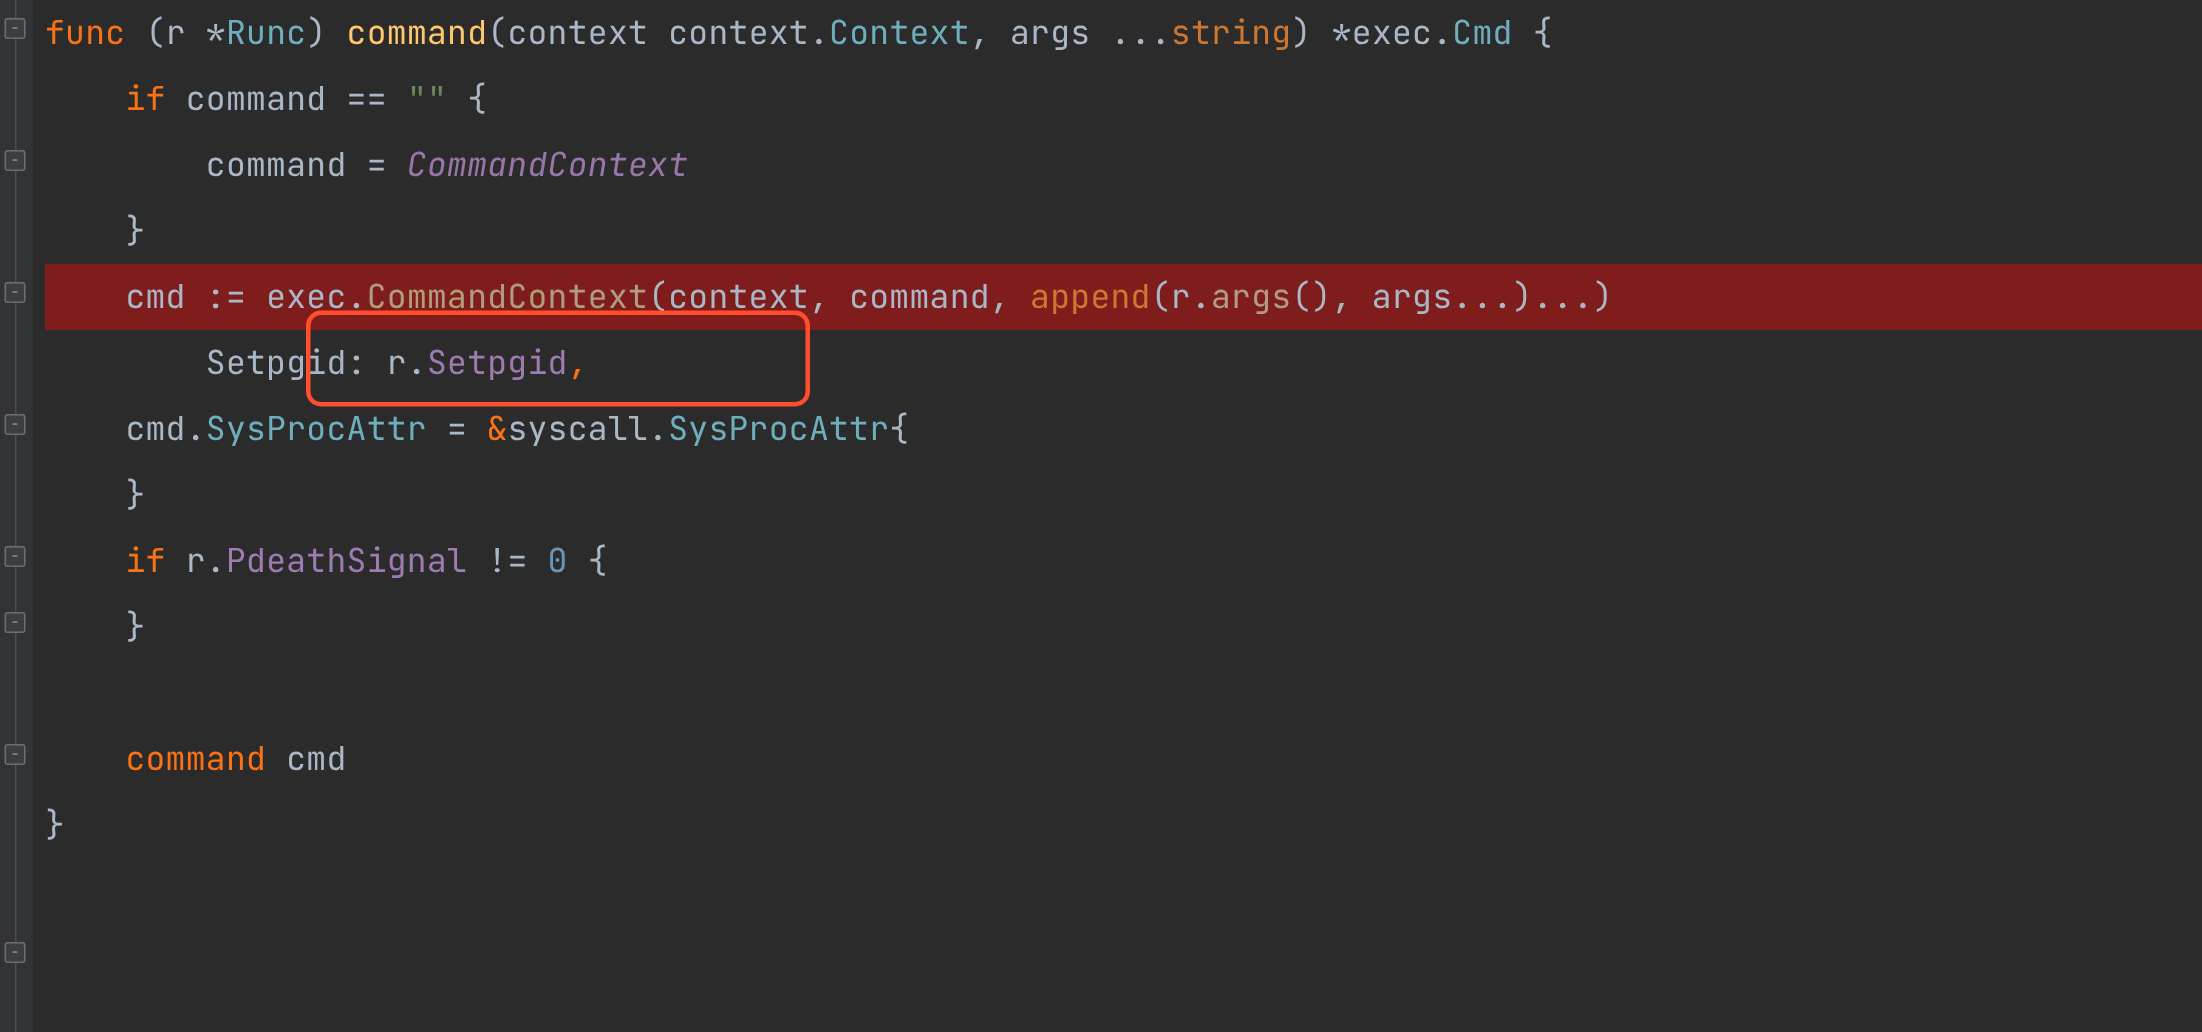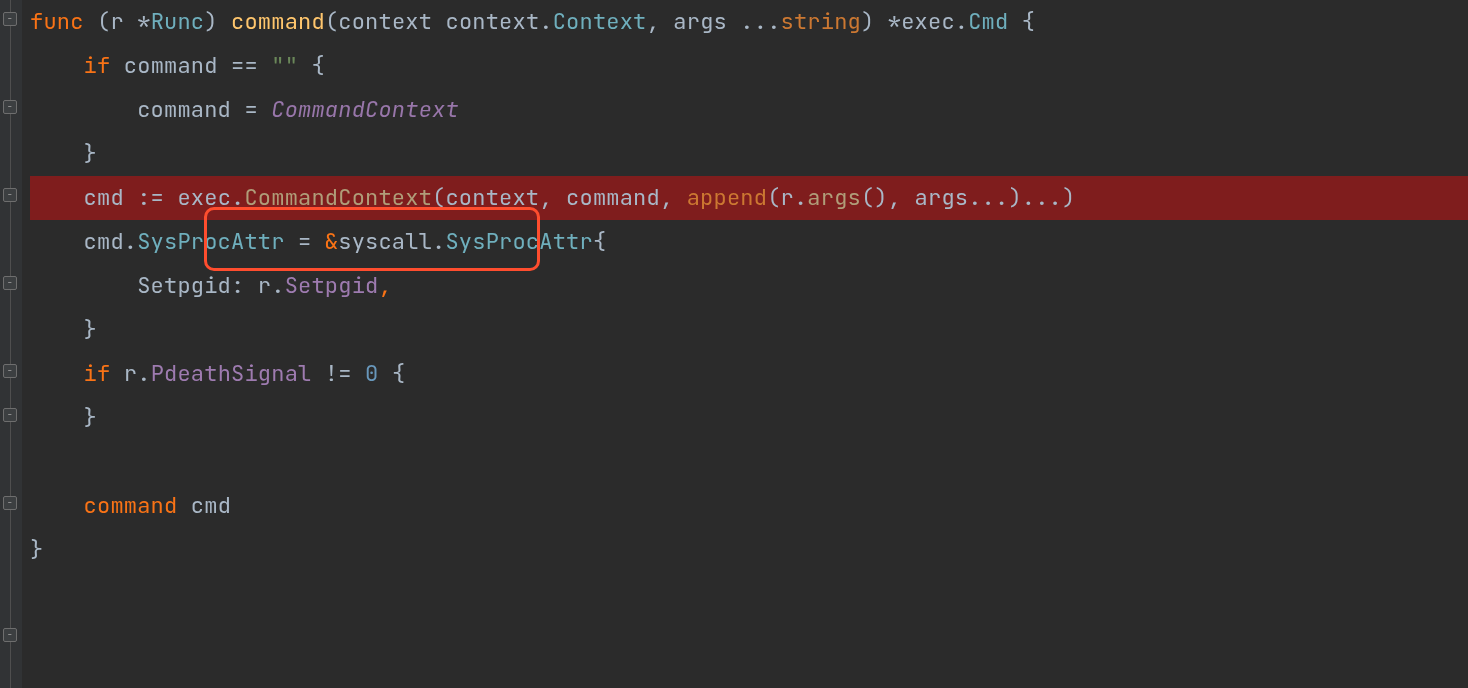--- a/index.html
+++ b/index.html
@@ -106,23 +106,23 @@
 
 
     <div class="line">    <span class="kw">if</span><span class="punct"> </span><span class="ident">command</span><span class="punct"> </span><span class="punct">==</span><span class="punct"> </span><span class="str">""</span><span class="punct"> </span><span class="punct">{</span></div>
 
     <div class="line">        <span class="ident">command</span><span class="punct"> </span><span class="punct">=</span><span class="punct"> </span><span class="field italic" style="color:#9876aa">CommandContext</span></div>
 
     <div class="line">    <span class="punct">}</span></div>
 
     <div class="line hl-line">    <span class="ident">cmd</span><span class="punct"> </span><span class="punct">:=</span><span class="punct"> </span><span class="ident">exec</span><span class="punct">.</span><span class="fn">CommandContext</span><span class="punct">(</span><span class="ident">context</span><span class="punct">,</span><span class="punct"> </span><span class="ident">command</span><span class="punct">,</span><span class="punct"> </span><span class="builtin">append</span><span class="punct">(</span><span class="ident">r</span><span class="punct">.</span><span class="fn">args</span><span class="punct">(</span><span class="punct">)</span><span class="punct">,</span><span class="punct"> </span><span class="ident">args</span><span class="punct">...</span><span class="punct">)</span><span class="punct">...</span><span class="punct">)</span></div>
 
+    <div class="line">        <span class="ident">Setpgid</span><span class="punct">: </span><span class="ident">r</span><span class="punct">.</span><span class="field" style="color:#9e7bb0">Setpgid</span><span class="kw">,</span></div>
+
     <div class="line">    <span class="ident">cmd</span><span class="punct">.</span><span class="type">SysProcAttr</span><span class="punct"> </span><span class="punct">=</span><span class="punct"> </span><span class="kw">&amp;</span><span class="ident">syscall</span><span class="punct">.</span><span class="type">SysProcAttr</span><span class="punct">{</span></div>
-
-    <div class="line">        <span class="ident">Setpgid</span><span class="punct">: </span><span class="ident">r</span><span class="punct">.</span><span class="field" style="color:#9e7bb0">Setpgid</span><span class="kw">,</span></div>
 
     <div class="line">    <span class="punct">}</span></div>
 
     <div class="line">    <span class="kw">if</span><span class="punct"> </span><span class="ident">r</span><span class="punct">.</span><span class="field" style="color:#9e7bb0">PdeathSignal</span><span class="punct"> </span><span class="punct">!=</span><span class="punct"> </span><span class="num">0</span><span class="punct"> </span><span class="punct">{</span></div>
 
 
     <div class="line">    <span class="punct">}</span></div>
 
     <div class="line"> </div>
 

